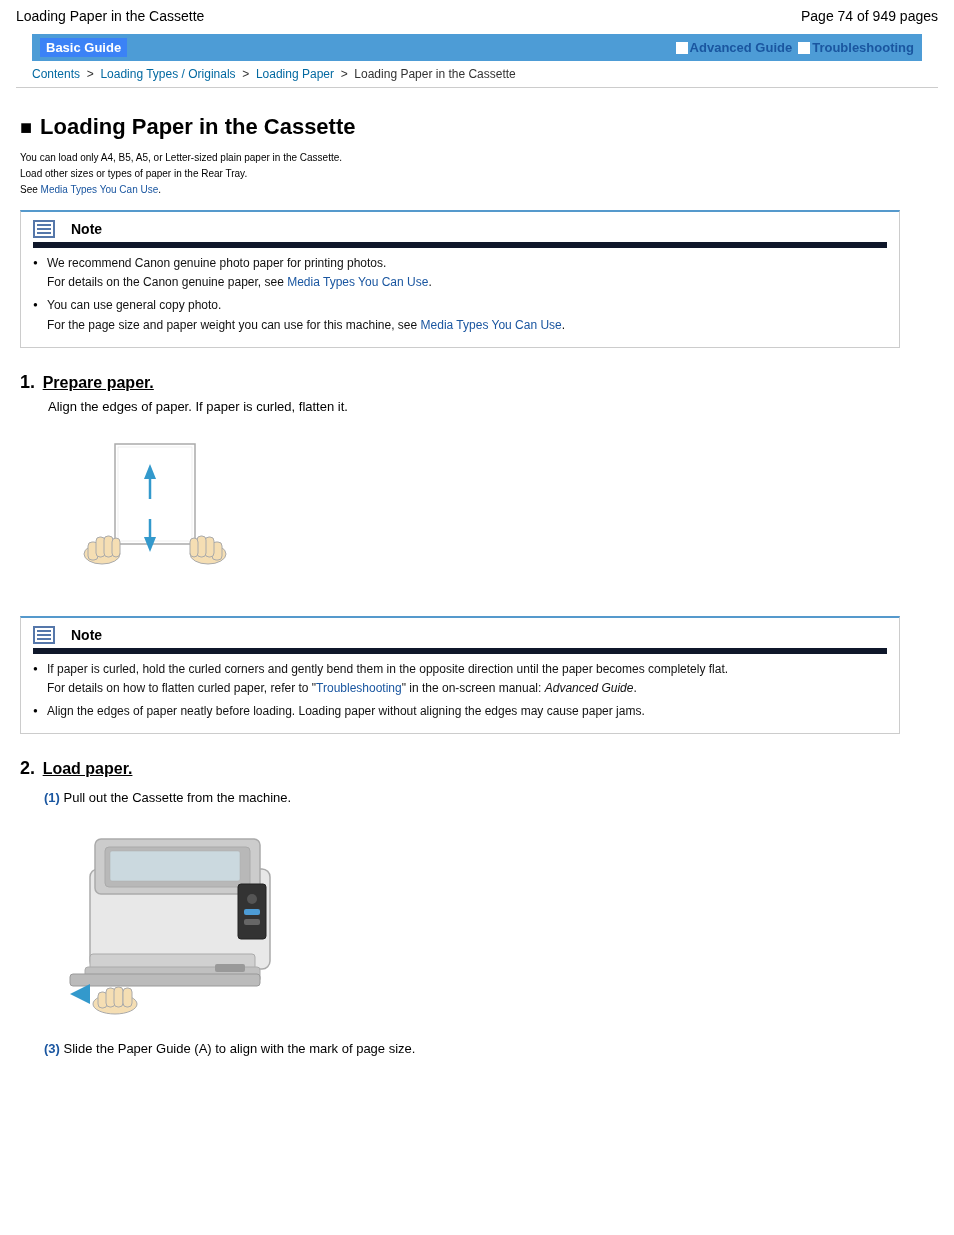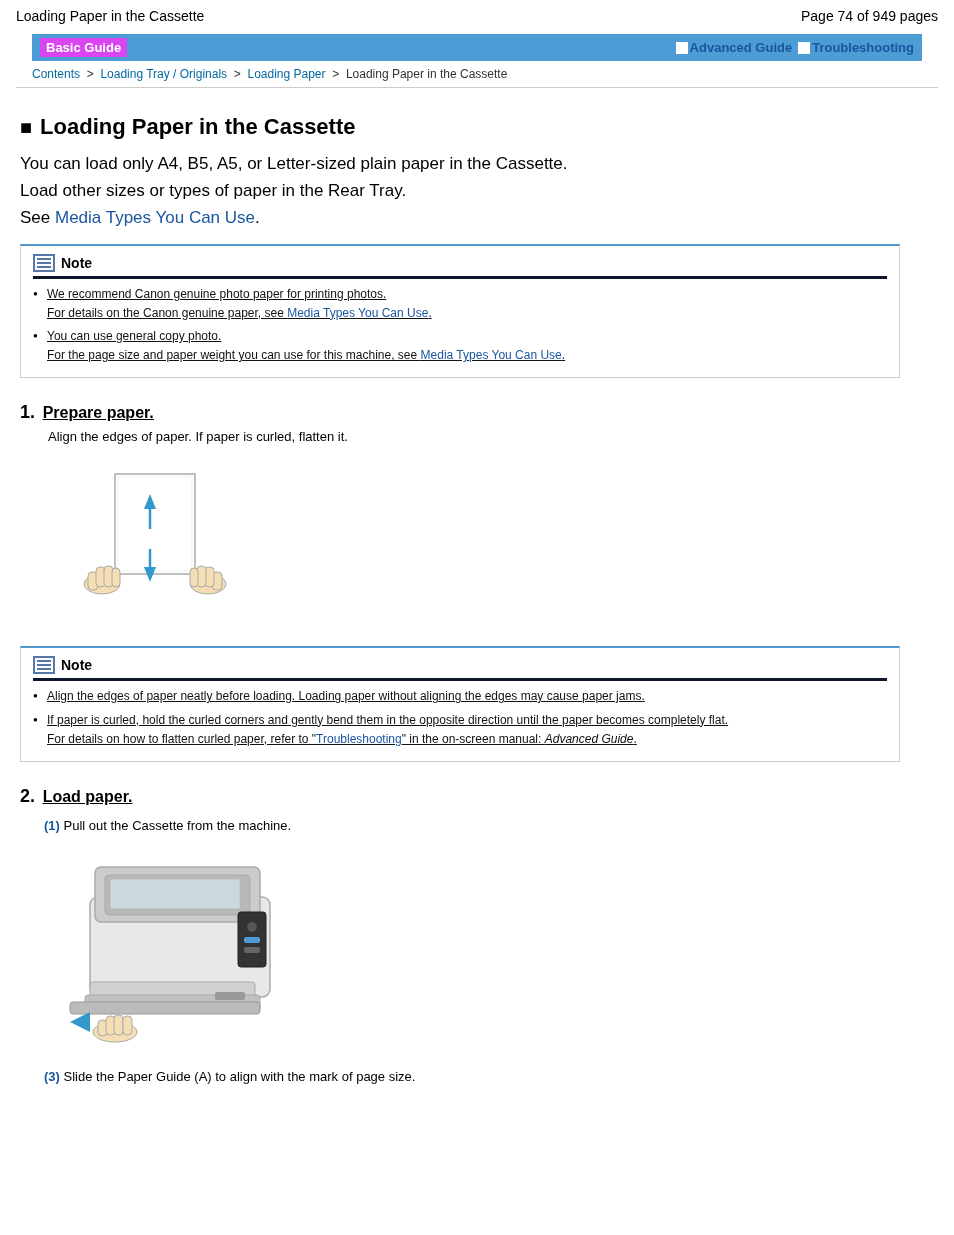--- a/index.html
+++ b/index.html
@@ -31,21 +31,21 @@
 
     
     .nav-bar {
       display: flex;
       align-items: center;
       background: #4d9cd6;
       padding: 4px 8px;
       margin: 6px 16px 0 16px;
     }
     .nav-bar-basic-guide {
-      background: #d946ef;
+      background: #3b82f6;
       color: #fff;
       font-weight: bold;
       font-size: 13px;
       padding: 2px 6px;
     }
     .nav-bar-links {
       margin-left: auto;
       display: flex;
       align-items: center;
       gap: 0;
@@ -92,43 +92,43 @@
       display: flex;
       align-items: center;
       gap: 8px;
     }
     .title-bullet {
       font-size: 20px;
       font-weight: bold;
     }
 
     .intro-text {
-      font-size: 17px;
+      font-size: 10px;
       line-height: 1.6;
       margin-bottom: 4px;
     }
     .intro-text a {
       color: #1a56a0;
       text-decoration: none;
     }
 
     
     .note-box {
       border: 1px solid #ccc;
       border-top: 2px solid #5599cc;
       margin: 12px 0;
       padding: 8px 12px 8px 12px;
       background: #fff;
     }
     .note-header {
       display: flex;
       align-items: center;
-      gap: 6px;
+      gap: 16px;
       margin-bottom: 6px;
-      border-bottom: 3px solid #0f172a;
+      border-bottom: 6px solid #0f172a;
       padding-bottom: 4px;
     }
     .note-icon {
       width: 22px;
       height: 18px;
       border: 2px solid #5577aa;
       display: inline-flex;
       flex-direction: column;
       justify-content: center;
       align-items: center;
@@ -145,21 +145,20 @@
       font-weight: bold;
     }
     .note-body {
       font-size: 12px;
       line-height: 1.6;
       color: #111;
     }
     .note-body ul {
       list-style: none;
       padding-left: 0;
-      text-decoration: underline;
     }
     .note-body ul li {
       padding-left: 14px;
       position: relative;
       margin-bottom: 4px;
     }
     .note-body ul li::before {
       content: '●';
       position: absolute;
       left: 0;
@@ -229,21 +228,21 @@
       <a class="nav-link" href="#">Advanced Guide</a>
       <span class="nav-bar-checkbox" style="margin-left:6px;"></span>
       <a class="nav-link" href="#">Troubleshooting</a>
     </div>
   </div>
 </div>
 
 <div class="breadcrumb">
   <a href="#">Contents</a>
   &nbsp;&gt;&nbsp;
-  <a href="#">Loading Tray / Originals</a>
+  <a href="#">Loading Types / Originals</a>
   &nbsp;&gt;&nbsp;
   <a href="#">Loading Paper</a>
   &nbsp;&gt;&nbsp;
   <span>Loading Paper in the Cassette</span>
 </div>
 
 <div class="content">
 
   <div class="main-title">
     <span class="title-bullet">■</span>
@@ -317,25 +316,25 @@
       <div class="note-icon">
         <div class="note-icon-line"></div>
         <div class="note-icon-line"></div>
         <div class="note-icon-line"></div>
       </div>
       <span class="note-title">Note</span>
     </div>
     <div class="note-body">
       <ul>
         <li>
-          <span>Align the edges of paper neatly before loading. Loading paper without aligning the edges may cause paper jams.</span>
+          <span>If paper is curled, hold the curled corners and gently bend them in the opposite direction until the paper becomes completely flat.</span><br>
+          <span>For details on how to flatten curled paper, refer to "</span><a href="#">Troubleshooting</a><span>" in the on-screen manual: </span><span class="italic">Advanced Guide</span><span>.</span>
         </li>
         <li>
-          <span>If paper is curled, hold the curled corners and gently bend them in the opposite direction until the paper becomes completely flat.</span><br>
-          <span>For details on how to flatten curled paper, refer to "</span><a href="#">Troubleshooting</a><span>" in the on-screen manual: </span><span class="italic">Advanced Guide</span><span>.</span>
+          <span>Align the edges of paper neatly before loading. Loading paper without aligning the edges may cause paper jams.</span>
         </li>
       </ul>
     </div>
   </div>
 
   <div class="step">
     <span class="step-number">2.</span>
     <span class="step-title">Load paper.</span>
 
     <div class="sub-step">

